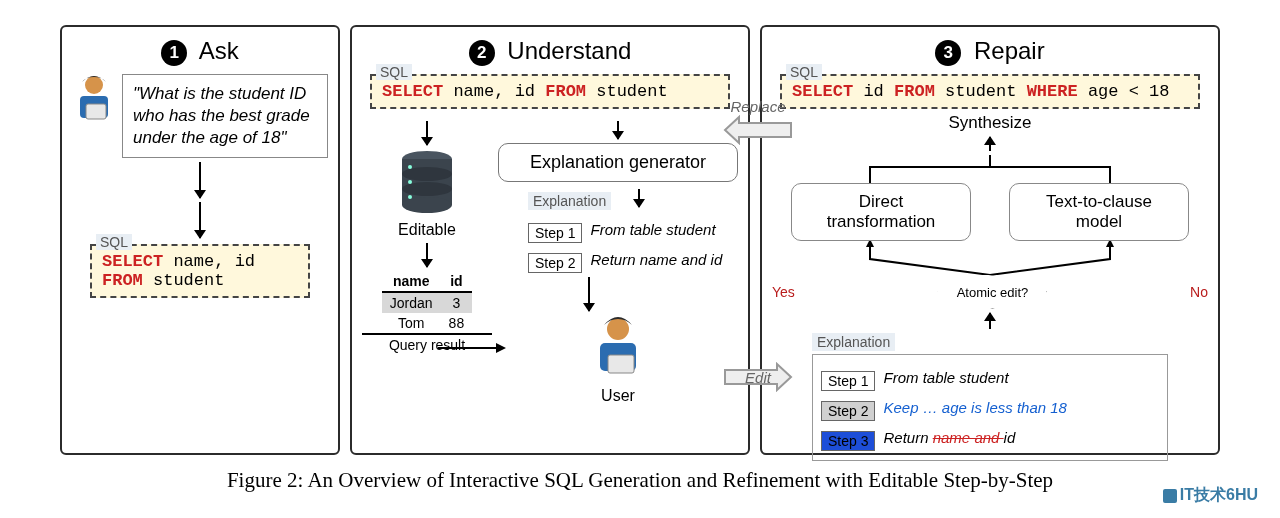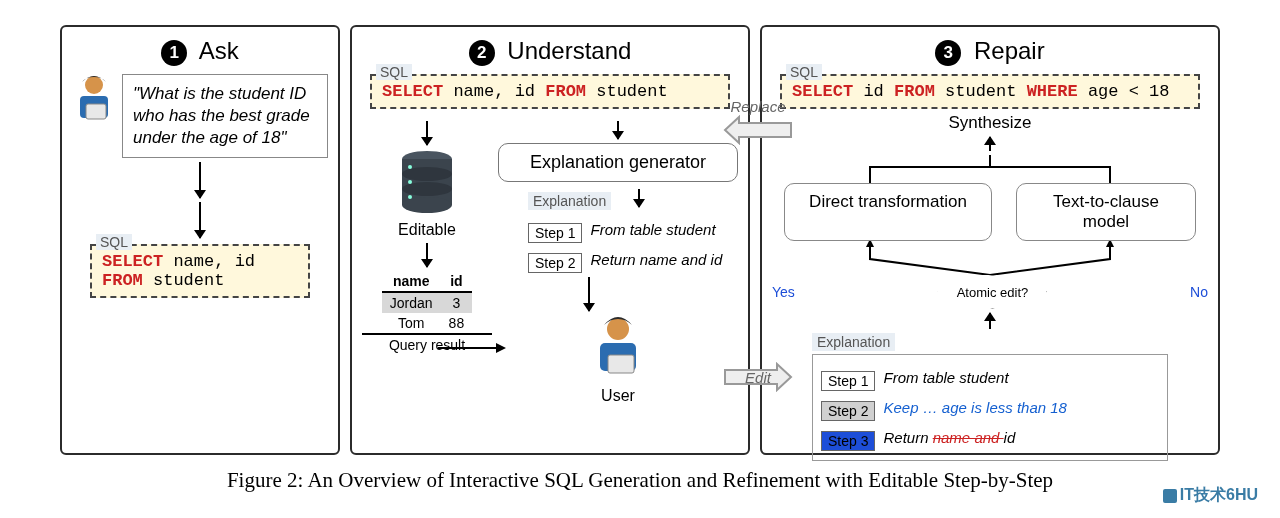--- a/index.html
+++ b/index.html
@@ -30,21 +30,21 @@
 .table td { padding: 2px 8px; }
 .table tr.gray { background: #d8d8d8; }
 .result-label { font-size: 14px; text-align: center; border-top: 2px solid #000; padding-top: 2px; }
 .thick-arrow { position: absolute; font-size: 15px; color: #666; font-style: italic; }
 .thick-arrow-shape { stroke: #999; stroke-width: 2; fill: #eee; }
 .diamond { width: 110px; height: 34px; border: 1.5px solid #888; transform: rotate(0); background: #fff; text-align: center; font-size: 13px; line-height: 34px; position: relative; clip-path: polygon(50% 0, 100% 50%, 50% 100%, 0 50%); margin: 0 auto; }
 .repair-box { border: 1.5px solid #888; border-radius: 10px; padding: 8px 12px; font-size: 17px; text-align: center; }
 .caption { text-align: center; font-size: 21px; font-family: 'Times New Roman', serif; margin-top: 8px; position: relative; }
 .watermark { position: absolute; right: 18px; bottom: 10px; font-size: 16px; color: #3a7ca5; font-weight: bold; background: rgba(255,255,255,0.6); padding: 2px 4px; }
 .watermark .sq { display:inline-block; width:14px; height:14px; background:#3a7ca5; margin-right:3px; vertical-align:middle; border-radius:2px; }
-.yesno { font-size: 14px; color: #1d4ed8; }
+.yesno { font-size: 14px; color: #b91c1c; }
 .expl-container { border: 1.5px solid #999; padding: 6px 8px; }
 </style>
 </head>
 <body>
 
 <div class="container">
 
   <div class="panel" style="width:280px; height:430px;">
     <div class="panel-title">
       <span class="circled">1</span>
@@ -162,21 +162,21 @@
     <div class="sql-box" style="margin:4px 8px;">
       <span class="sql-label">SQL</span>
       <span class="kw-red">SELECT</span><span> id </span><span class="kw-red">FROM</span><span> student </span><span class="kw-red">WHERE</span><span> age &lt; 18</span>
     </div>
     <div style="text-align:center; font-size:17px; margin:3px 0;">Synthesize</div>
     <div class="arrow-v arrow-up" style="height:14px;"></div>
     <svg width="420" height="28" style="display:block; margin:0 auto;">
       <path d="M90 28 L90 12 L330 12 L330 28 M210 12 L210 0" stroke="#000" stroke-width="2" fill="none"></path>
     </svg>
     <div style="display:flex; justify-content:space-around; gap:20px; padding:0 10px;">
-      <div class="repair-box" style="width:208px;">Direct transformation</div>
+      <div class="repair-box" style="width:180px;">Direct transformation</div>
       <div class="repair-box" style="width:180px;">Text-to-clause model</div>
     </div>
     <svg width="420" height="34" style="display:block; margin:0 auto;">
       <path d="M90 0 L90 18 L210 34 M330 0 L330 18 L210 34" stroke="#000" stroke-width="2" fill="none"></path>
       <polygon points="86,6 90,-2 94,6" fill="#000"></polygon>
       <polygon points="326,6 330,-2 334,6" fill="#000"></polygon>
     </svg>
     <div style="display:flex; justify-content:center; align-items:center; gap:20px;">
       <span class="yesno">Yes</span>
       <div class="diamond">Atomic edit?</div>

